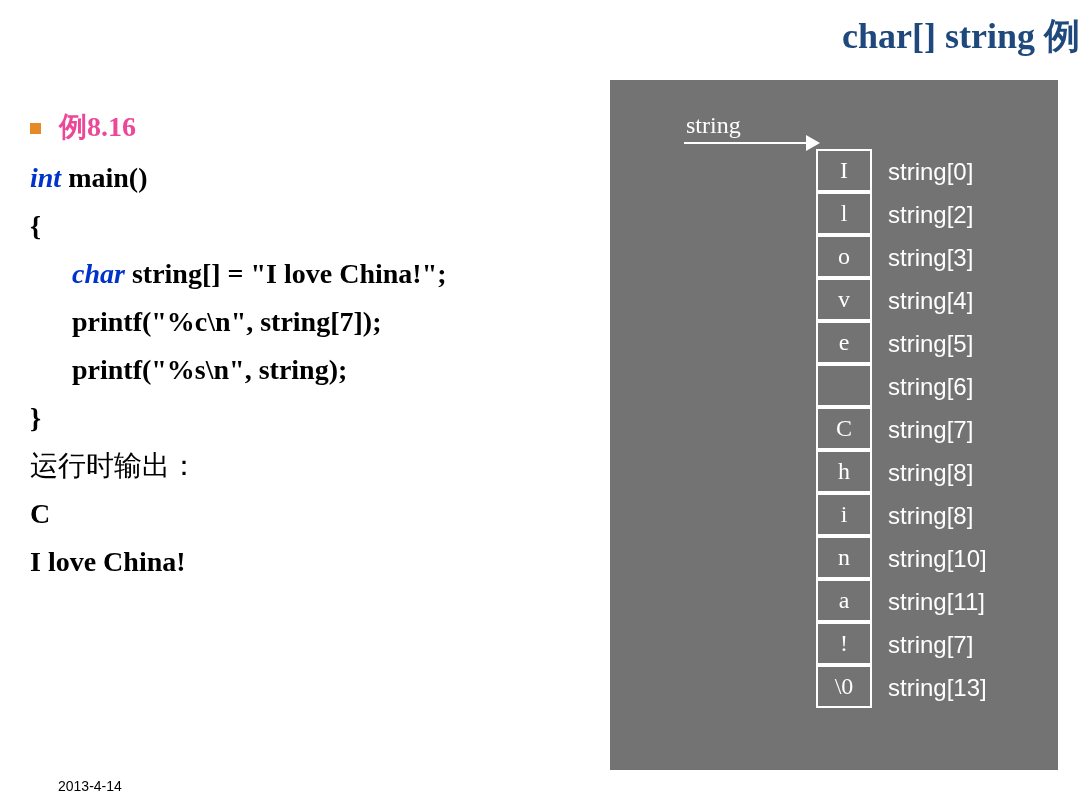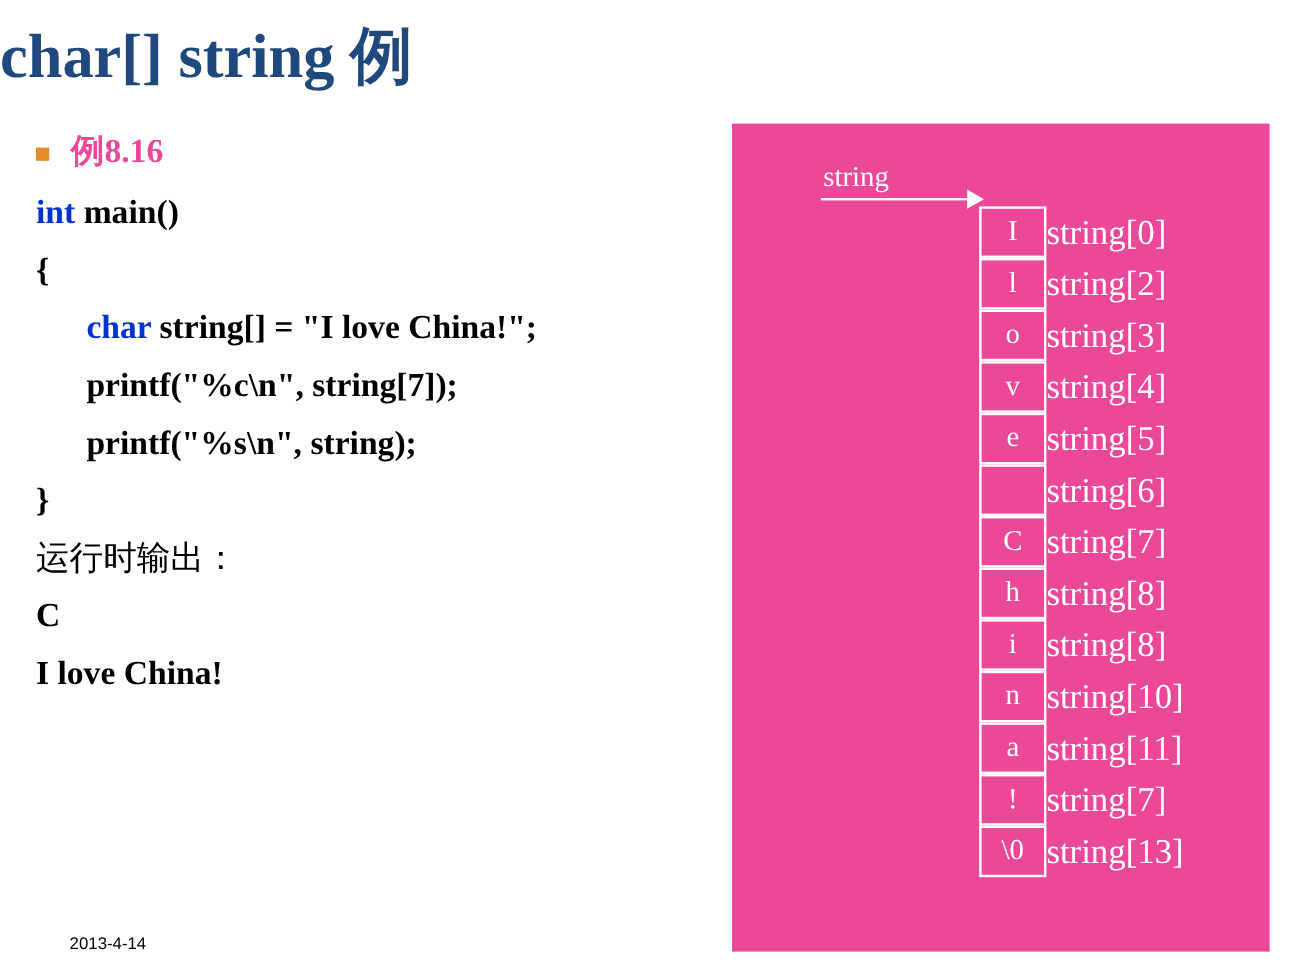--- a/index.html
+++ b/index.html
@@ -15,22 +15,22 @@
   .slide {
     position: relative;
     width: 1080px;
     height: 810px;
   }
   .title {
     position: absolute;
     top: 12px;
     left: 0;
     width: 100%;
-    text-align: left;
-    font-size: 52px;
+    text-align: right;
+    font-size: 36px;
     font-weight: bold;
     color: #1f497d;
   }
   .title .cn {
     font-family: "SimHei", "Microsoft YaHei", sans-serif;
   }
   .body {
     position: absolute;
     top: 104px;
     left: 30px;
@@ -53,40 +53,40 @@
     height: 11px;
     background: #e48b27;
     margin-right: 18px;
     margin-top: 2px;
   }
   .bullet-text {
     font-size: 28px;
     font-weight: bold;
     color: #ec4899;
   }
-  .kw { color: #0033cc; font-weight: bold; }
+  .kw { color: #0033cc; font-weight: bold; font-style: italic; }
   .bold { font-weight: bold; }
   .indent { padding-left: 42px; }
   .footer-date {
     position: absolute;
     left: 58px;
     bottom: 16px;
     font-size: 14px;
     color: #000;
     font-family: Arial, sans-serif;
   }
 
   
   .diagram {
     position: absolute;
-    top: 103px;
+    top: 80px;
     right: 22px;
     width: 448px;
     height: 690px;
-    background: #ec4899;
+    background: #737373;
     color: #fff;
     font-family: "Times New Roman", serif;
   }
   .diag-inner {
     position: relative;
     width: 100%;
     height: 100%;
   }
   .string-label {
     position: absolute;
@@ -129,23 +129,24 @@
     margin-top: -2px;
     display: flex;
     align-items: center;
     justify-content: center;
     font-size: 24px;
     color: #fff;
     font-family: "Times New Roman", serif;
     box-sizing: border-box;
   }
   .cell-label {
-    font-size: 29px;
+    margin-left: 16px;
+    font-size: 24px;
     color: #fff;
-    font-family: Liberation Serif, serif;
+    font-family: Liberation Sans, sans-serif;
   }
 </style>
 </head>
 <body>
 <div class="slide">
 
   <div class="title">
     <span>char[] string </span><span class="cn">例</span>
   </div>
 

